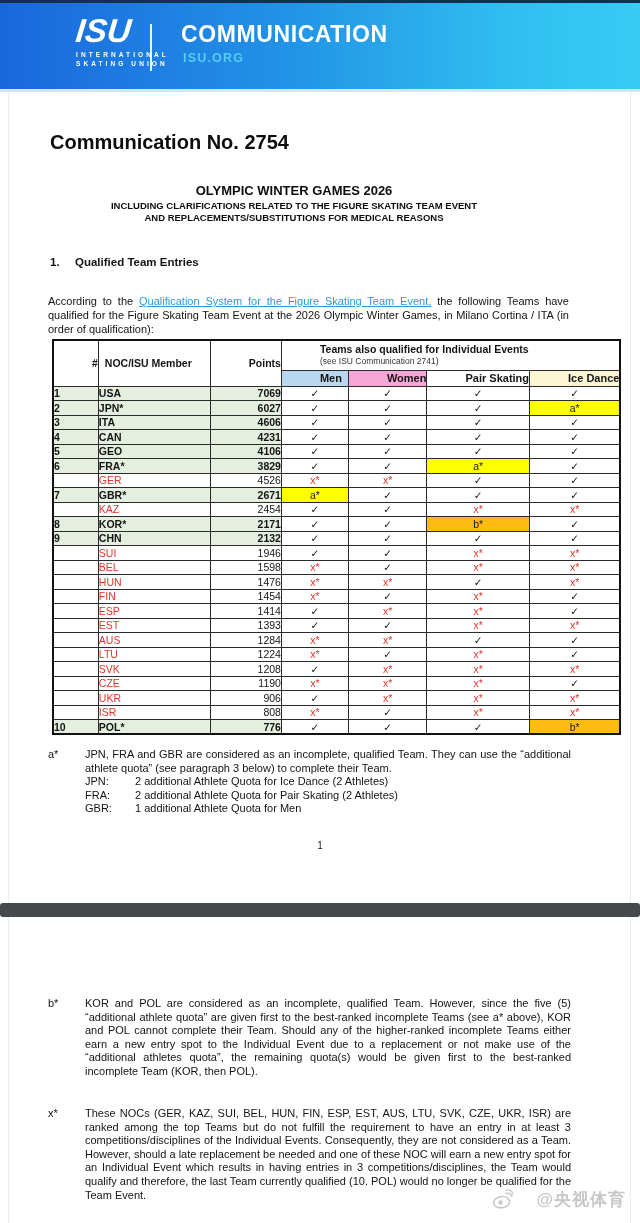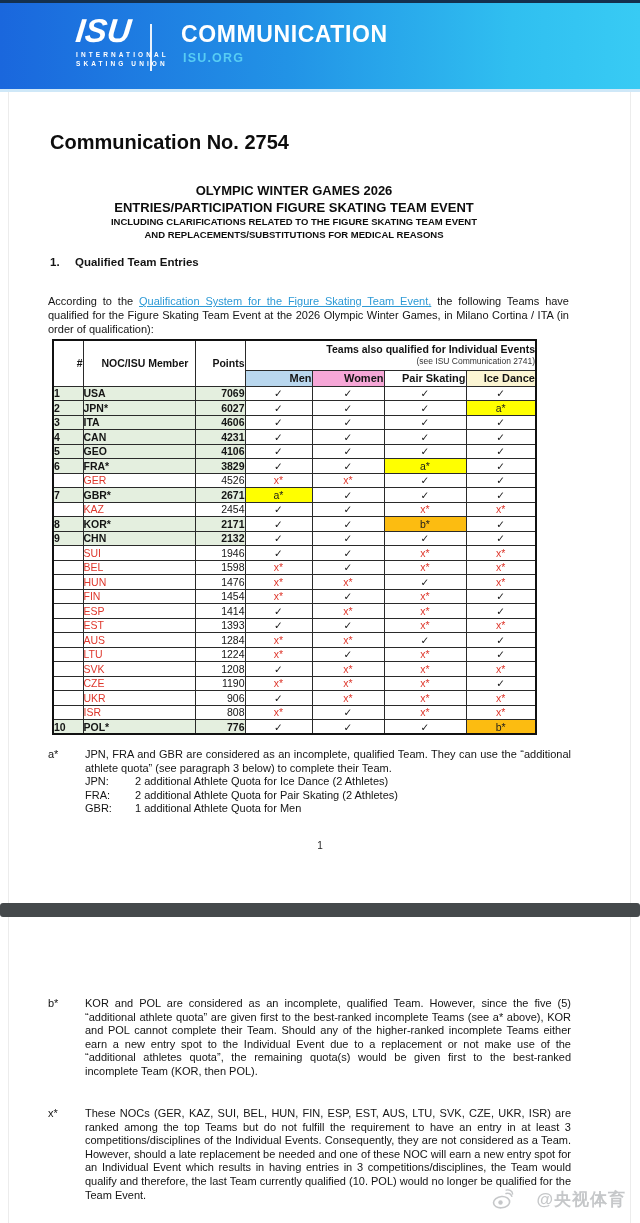--- a/index.html
+++ b/index.html
@@ -30,21 +30,21 @@
   .title-block { position:absolute; left:0; top:183px; width:588px; text-align:center; color:#0d0d0d; }
   .title-main { font-size:13px; font-weight:bold; line-height:16.5px; }
   .title-small { font-size:9.5px; font-weight:bold; line-height:12.5px; }
   .section-heading { position:absolute; left:50px; top:256px; font-size:11.5px; font-weight:bold; }
   .section-heading .sec-num { display:inline-block; width:25px; }
   .intro { position:absolute; left:48px; top:283px; width:521px; font-size:11px; line-height:14.2px; text-align:justify; }
   .intro a { color:#2d9ad6; text-decoration:underline; cursor:pointer; }
   
   table.qual { position:absolute; left:52px; top:339px; border-collapse:collapse; table-layout:fixed; border:2px solid #111; }
   table.qual th, table.qual td { border:1px solid #2a2a2a; padding:0; font-size:10.5px; overflow:hidden; white-space:nowrap; }
-  table.qual thead th { font-weight:bold; text-align:right; vertical-align:middle; }
+  table.qual thead th { font-weight:bold; text-align:left; vertical-align:middle;padding-left:38px; }
   .th-group { font-size:11px; line-height:12px; }
   .th-group .group-sub { display:block; font-size:8.5px; font-weight:normal; color:#333; }
   tr.subhead { height:16px; }
   tr.subhead th { font-size:11px; }
   th.ev-men { background:#b9d7ee; }
   th.ev-women { background:#f6a7d7; }
   th.ev-pairs { background:#ffffff; }
   th.ev-dance { background:#fbf5d3; }
   tbody tr { height:14.5px; }
   td.rank { text-align:left; padding-left:5px; font-weight:bold; }
@@ -91,21 +91,20 @@
   <div class="logo-divider"></div>
   <div class="comm-title">COMMUNICATION</div>
   <div class="comm-sub">ISU.ORG</div>
 </header>
 <div class="topbar-strip"></div>
 
 <h1 class="doc-no">Communication No. 2754</h1>
 
 <div class="title-block">
   <div class="title-main">OLYMPIC WINTER GAMES 2026</div>
-  <div class="title-main">ENTRIES/PARTICIPATION FIGURE SKATING TEAM EVENT</div>
   <div class="title-small">INCLUDING CLARIFICATIONS RELATED TO THE FIGURE SKATING TEAM EVENT</div>
   <div class="title-small">AND REPLACEMENTS/SUBSTITUTIONS FOR MEDICAL REASONS</div>
 </div>
 
 <div class="section-heading">
   <span class="sec-num">1.</span><span>Qualified Team Entries</span>
 </div>
 
 <p class="intro"><span>According to the </span><a>Qualification System for the Figure Skating Team Event,</a><span> the following Teams have qualified for the Figure Skating Team Event at the 2026 Olympic Winter Games, in Milano Cortina / ITA (in order of qualification):</span></p>
 
@@ -115,21 +114,21 @@
       <col style="width:112px">
       <col style="width:50px">
     <col style="width:67px">
       <col style="width:72px">
       <col style="width:82px">
       <col style="width:70px">
   </colgroup>
   <thead>
     <tr style="height:30px">
       <th rowspan="2">#</th>
-      <th rowspan="2" style="text-align:left;padding-left:18px">NOC/ISU Member</th>
+      <th rowspan="2" style="text-align:left;padding-left:6px">NOC/ISU Member</th>
       <th rowspan="2">Points</th>
       <th colspan="4" class="th-group">
         <span>Teams also qualified for Individual Events</span>
         <span class="group-sub">(see ISU Communication 2741)</span>
       </th>
     </tr>
     <tr class="subhead">
       <th class="ev-men">Men</th>
       <th class="ev-women">Women</th>
       <th class="ev-pairs">Pair Skating</th>

